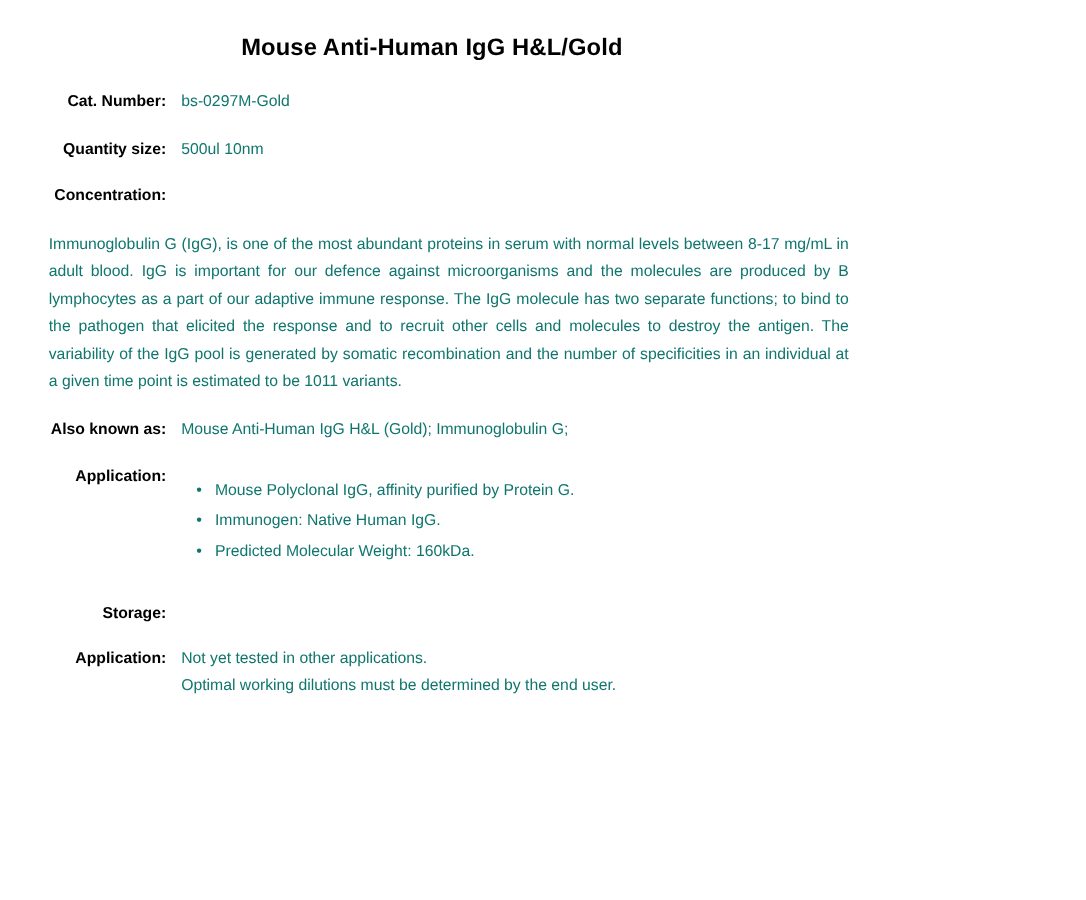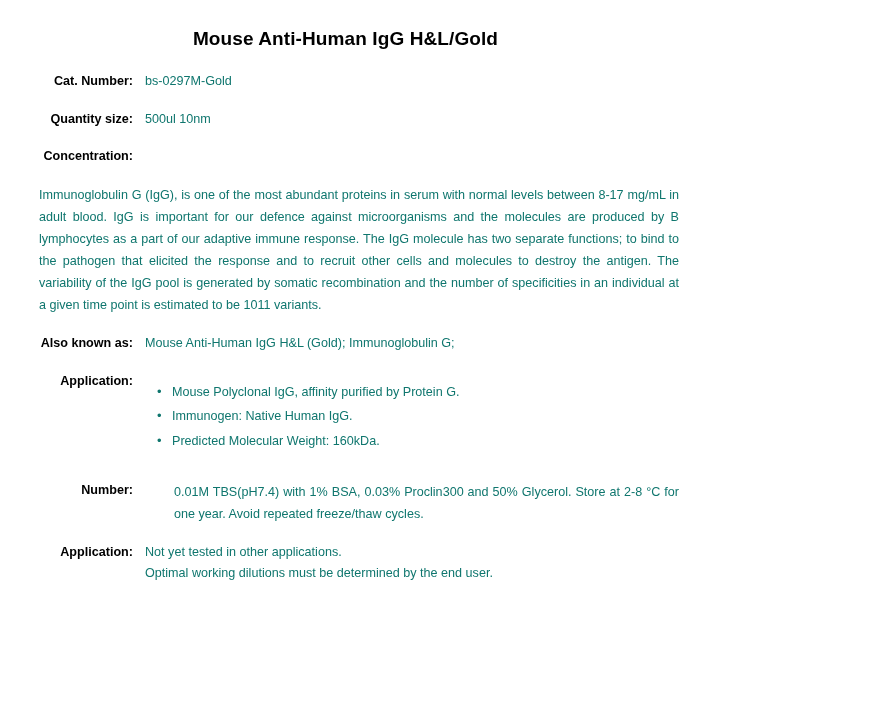--- a/index.html
+++ b/index.html
@@ -119,22 +119,21 @@
     <div class="value">
       <ul class="bullets">
         <li>Mouse Polyclonal IgG, affinity purified by Protein G.</li>
         <li>Immunogen: Native Human IgG.</li>
         <li>Predicted Molecular Weight: 160kDa.</li>
       </ul>
     </div>
   </div>
 
   <div class="row">
-    <div class="label">Number:</div>
-    <div class="value justify storage-line">0.01M TBS(pH7.4) with 1% BSA, 0.03% Proclin300 and 50% Glycerol. Store at 2-8 °C for one year. Avoid repeated freeze/thaw cycles.</div>
+    <div class="label">Storage:</div>
   </div>
 
   <div class="row">
     <div class="label">Application:</div>
     <div class="value lines">
       <div>Not yet tested in other applications.</div>
       <div>Optimal working dilutions must be determined by the end user.</div>
     </div>
   </div>
 

